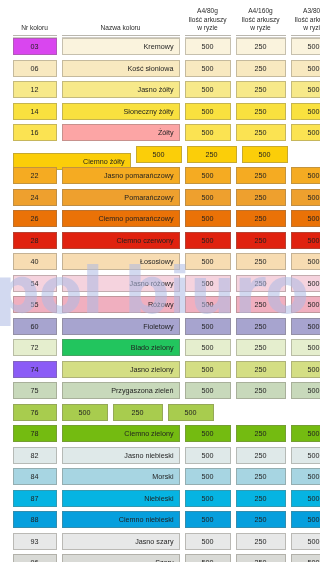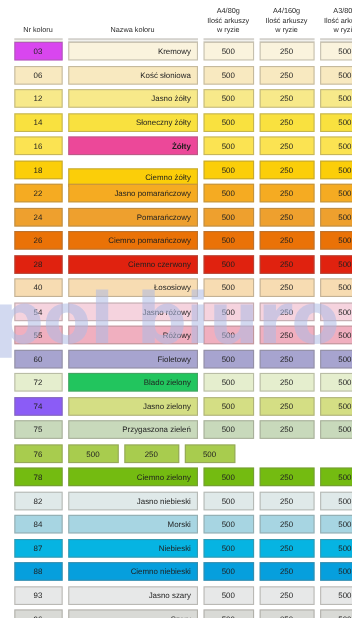--- a/index.html
+++ b/index.html
@@ -156,27 +156,26 @@
       </div>
       <div class="row">
         <div class="cell num c-num" style="background-color: rgb(249, 225, 63);">14</div>
         <div class="cell name c-name" style="background-color: rgb(249, 225, 63);">Słoneczny żółty</div>
         <div class="cell qty c-a480" style="background-color: rgb(249, 225, 63);">500</div>
         <div class="cell qty c-a4160" style="background-color: rgb(249, 225, 63);">250</div>
         <div class="cell qty c-a380" style="background-color: rgb(249, 225, 63);">500</div>
       </div>
       <div class="row">
         <div class="cell num c-num" style="background-color: rgb(251, 227, 82);">16</div>
-        <div class="cell name c-name" style="background-color: #ec4899; font-weight: bold;">Żółty</div>
+        <div class="cell name c-name" style="background-color: #fca5a5;">Żółty</div>
         <div class="cell qty c-a480" style="background-color: rgb(251, 227, 82);">500</div>
         <div class="cell qty c-a4160" style="background-color: rgb(251, 227, 82);">250</div>
         <div class="cell qty c-a380" style="background-color: rgb(251, 227, 82);">500</div>
       </div>
       <div class="row">
-        <div class="cell num c-num" style="background-color: rgb(251, 206, 9);">18</div>
         <div class="cell name c-name" style="background-color: rgb(251, 206, 9); margin-top: 15px;">Ciemno żółty</div>
         <div class="cell qty c-a480" style="background-color: rgb(251, 206, 9);">500</div>
         <div class="cell qty c-a4160" style="background-color: rgb(251, 206, 9);">250</div>
         <div class="cell qty c-a380" style="background-color: rgb(251, 206, 9);">500</div>
       </div>
       <div class="row">
         <div class="cell num c-num" style="background-color: rgb(245, 171, 34);">22</div>
         <div class="cell name c-name" style="background-color: rgb(245, 171, 34);">Jasno pomarańczowy</div>
         <div class="cell qty c-a480" style="background-color: rgb(245, 171, 34);">500</div>
         <div class="cell qty c-a4160" style="background-color: rgb(245, 171, 34);">250</div>

